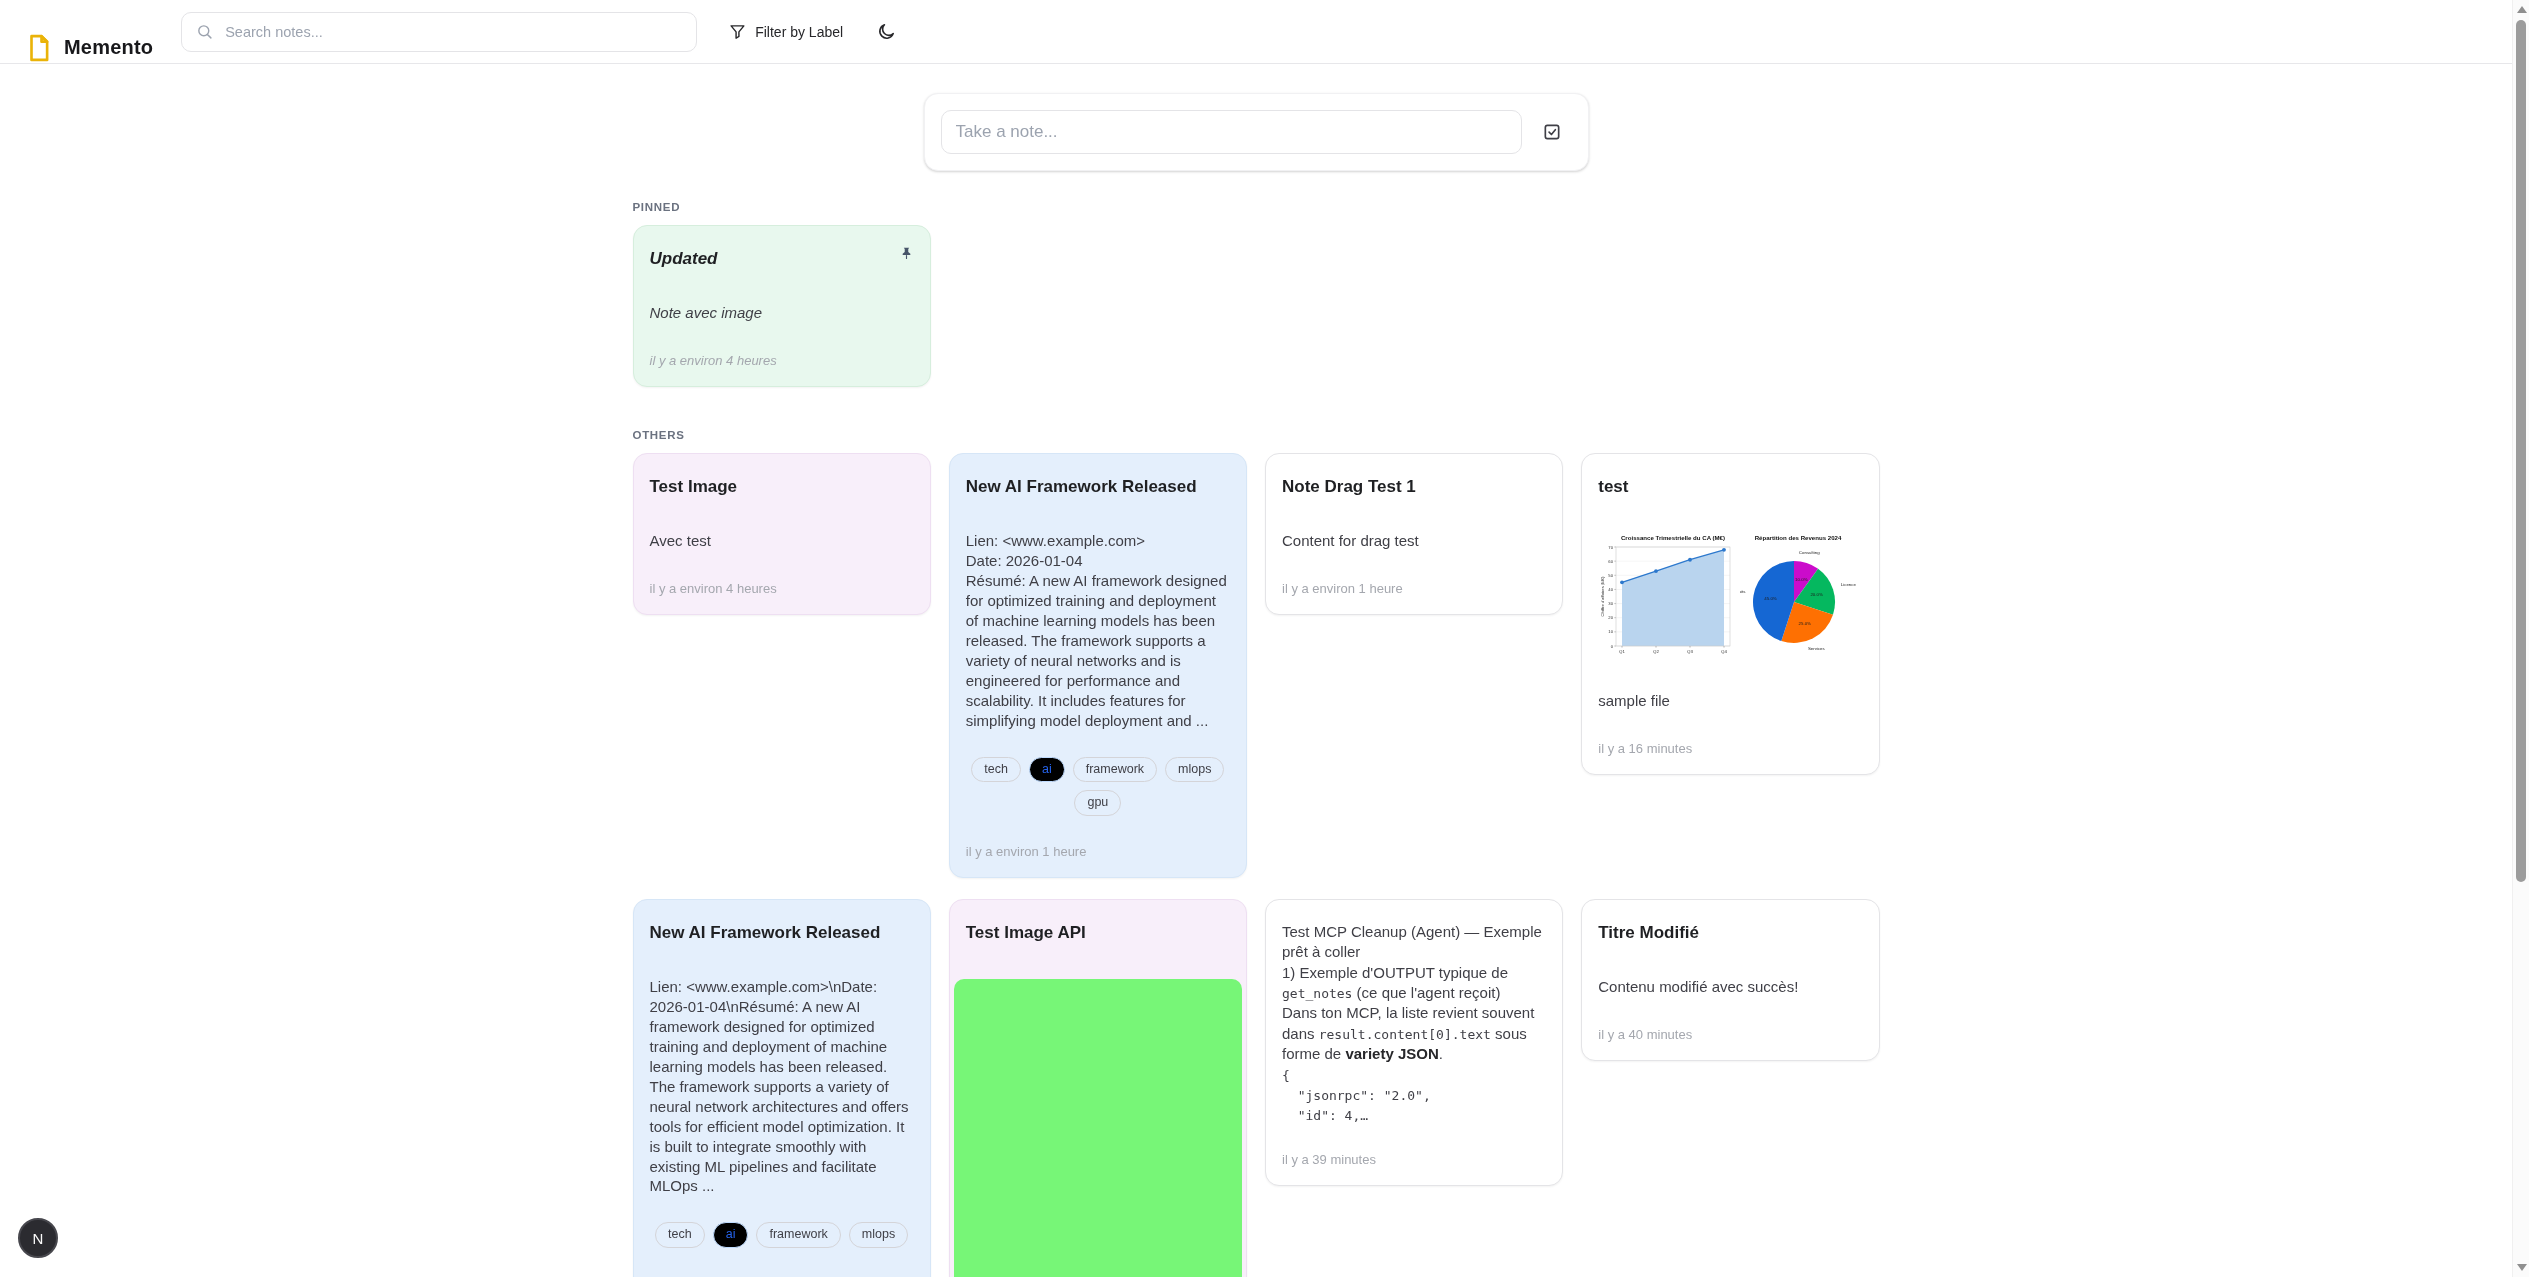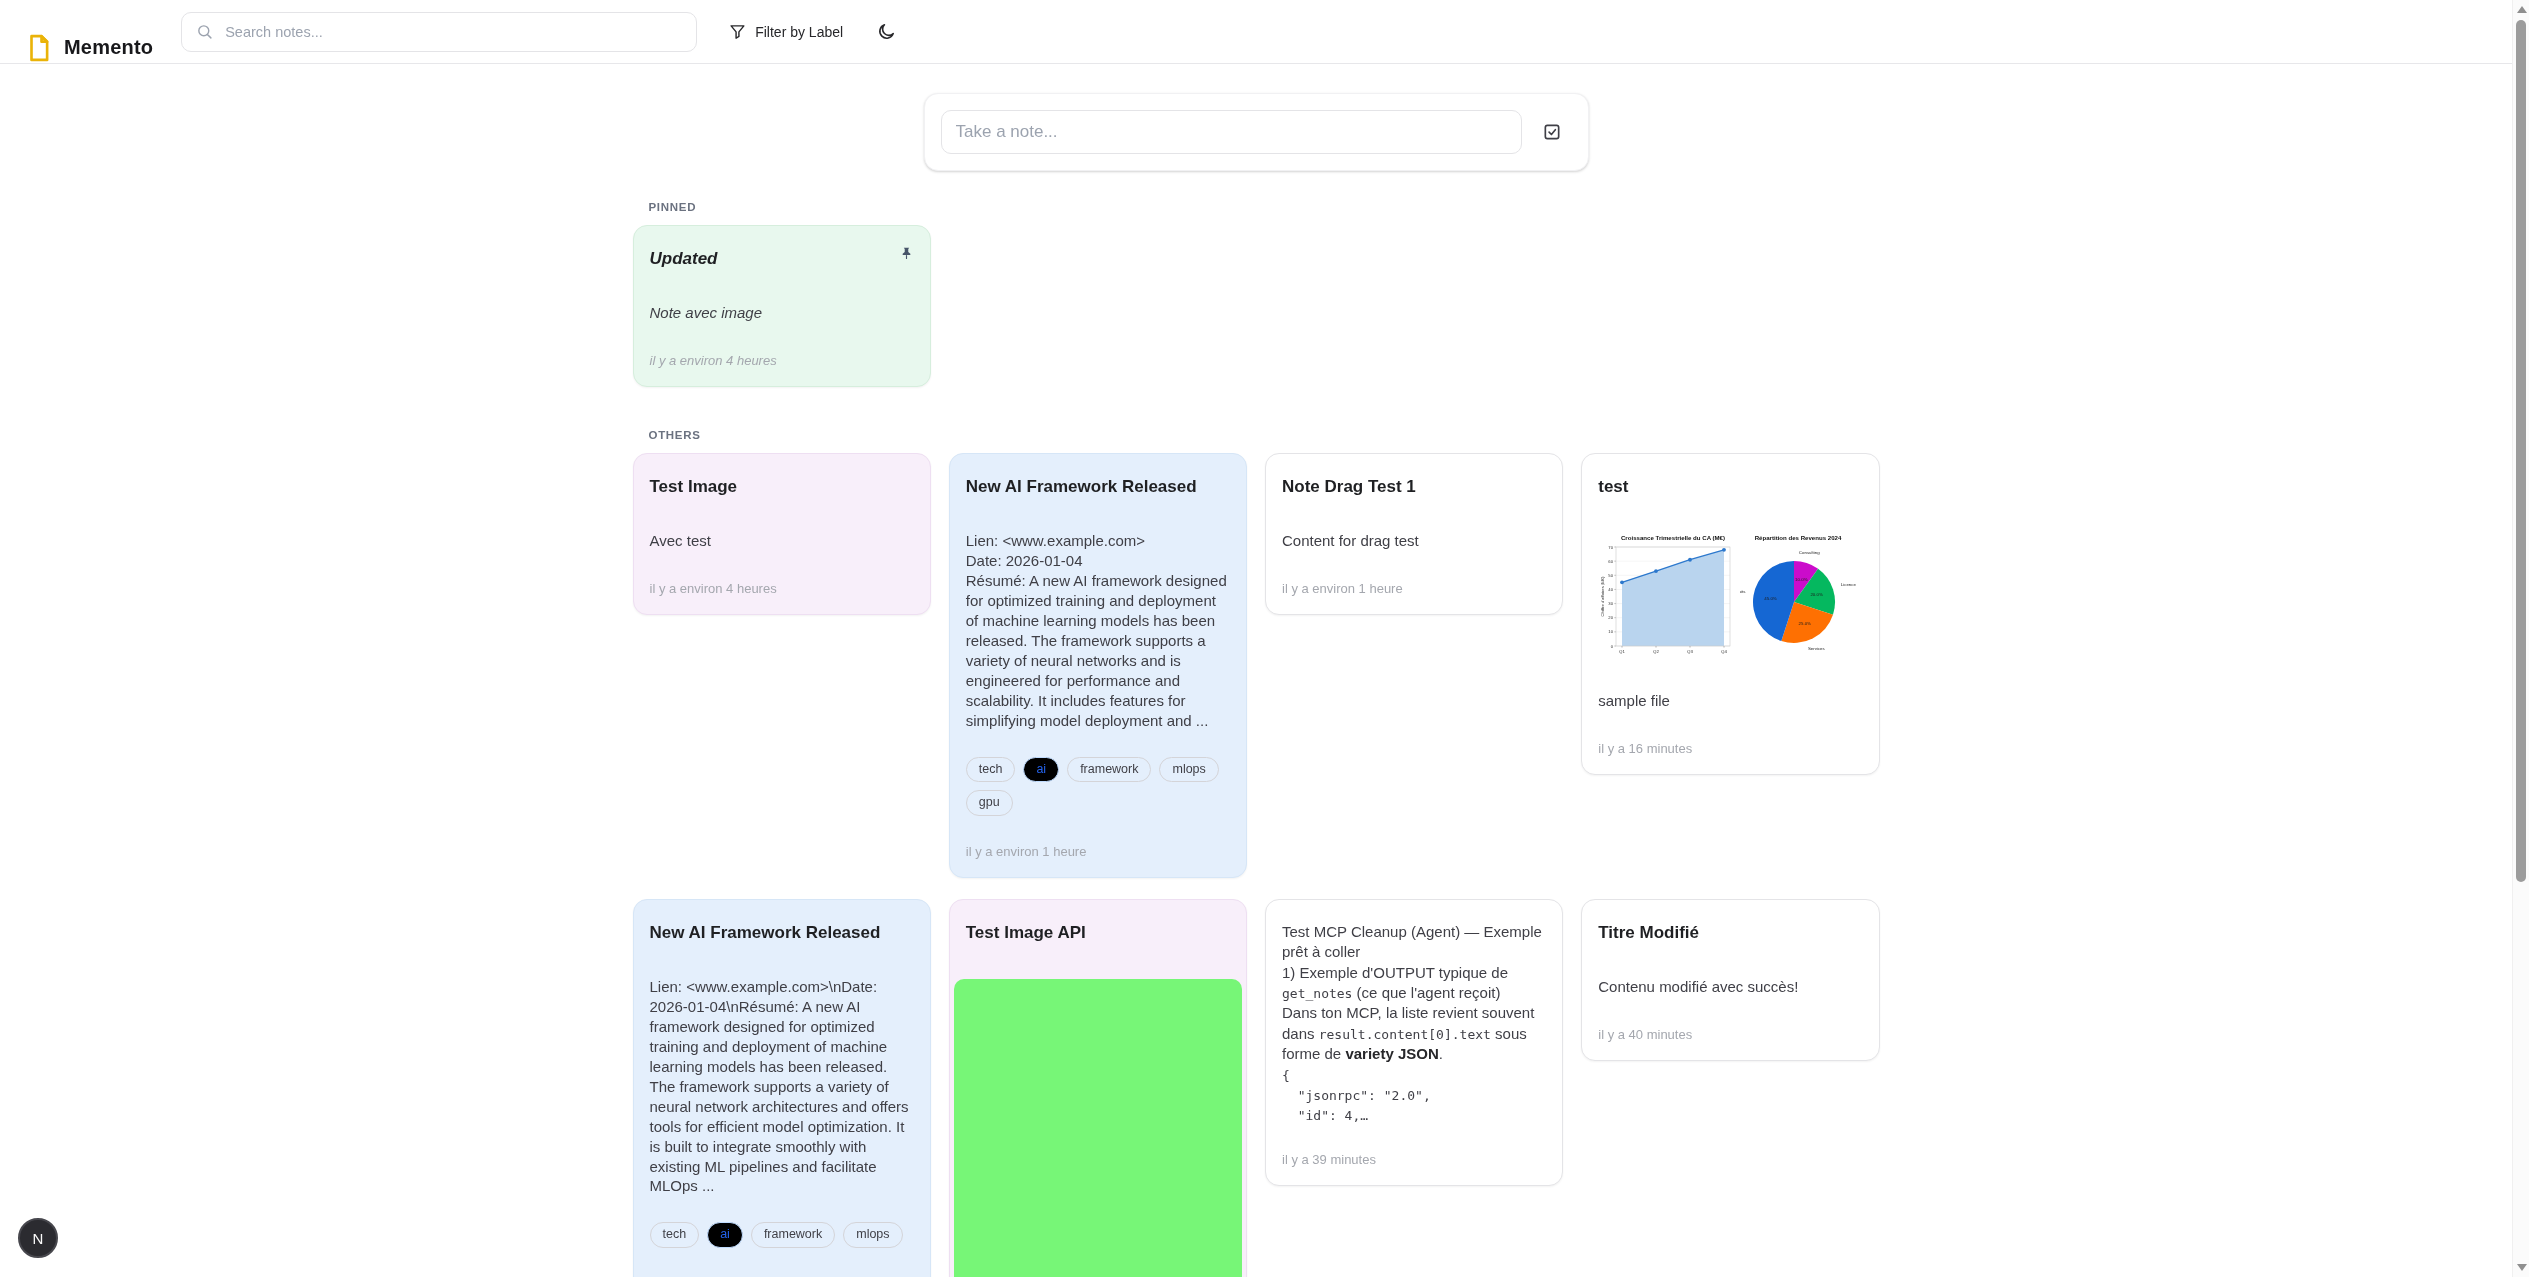--- a/index.html
+++ b/index.html
@@ -31,38 +31,38 @@
   .composer { width:665px; margin:29px auto 0; background:#fff; border-radius:14px; padding:16px;
               box-shadow:0 1px 3px rgba(0,0,0,.12), 0 1px 2px rgba(0,0,0,.06); border:1px solid #f1f1f3;
               display:flex; align-items:center; }
   .composer input { flex:1; height:44px; border:1px solid #e4e4e7; border-radius:10px; padding:0 14px;
                     font-size:17px; font-family:inherit; outline:none; color:#18181b; }
   .composer input::placeholder { color:#9ca3af; }
   .composer button { width:40px; height:40px; margin-left:10px; background:none; border:none; border-radius:8px;
                      display:flex; align-items:center; justify-content:center; cursor:pointer; }
 
   .content { width:1247px; margin:0 auto; }
-  .section-label { font-size:11.5px; font-weight:700; letter-spacing:.7px; color:#6b7280; margin:42px 16px 12px; }
+  .section-label { font-size:11.5px; font-weight:700; letter-spacing:.7px; color:#6b7280; margin:42px 0 12px; }
   .section-label.first { margin-top:30px; }
   .grid { display:grid; grid-template-columns:repeat(4, 1fr); column-gap:18px; row-gap:21px; align-items:start; }
 
   
   .card { position:relative; border-radius:14px; padding:22px 16px 18px; border:1px solid #e4e4e7;
           background:#fff; box-shadow:0 1px 2px rgba(0,0,0,.05); display:flex; flex-direction:column; min-height:150px; }
   .card.bg-green { background:#e8f8ee; border-color:#d6eedd;font-style:italic; }
   .card.bg-pink  { background:#f8effa; border-color:#eedff2; }
   .card.bg-blue  { background:#e4effc; border-color:#d6e6f7; }
   .card.bg-white { background:#ffffff; border-color:#e4e4e7; }
 
   .note-title { font-size:17px; font-weight:600; color:#1f2023; margin:0 0 34px; line-height:1.25; padding-right:20px; }
   .note-content { font-size:15px; line-height:1.33; color:#3f3f46; margin:0 0 30px; white-space:pre-line; }
   .note-time { font-size:13px; color:#a4a7ae; margin-top:auto; }
   .pin { position:absolute; top:20px; right:14px; width:18px; height:18px; color:#475569; cursor:pointer; }
 
-  .tag-row { display:flex; flex-wrap:wrap; gap:8px; margin:-4px 0 28px; }
+  .tag-row { display:flex; flex-wrap:wrap; gap:8px; margin:-4px 0 28px;justify-content:center; }
   .tag { font-size:12.5px; line-height:1; padding:5px 12px 6px; border:1px solid #d4d4d8; border-radius:999px; color:#3f3f46; cursor:pointer; }
   .tag.tag-accent { background:#000000; border-color:#bfdbfe; color:#2563eb; }
 
   .rich { margin:0 0 26px; }
   .rich-line { font-size:15px; line-height:1.36; color:#3f3f46; white-space:pre-wrap; }
   .rich .mono { font-family:"DejaVu Sans Mono", monospace; font-size:13px; }
   .rich .bold { font-weight:700; color:#27272a; }
 
   .chart-image { display:flex; gap:4px; margin:0 0 30px; align-items:flex-start; }
   .chart-image svg { display:block; }

